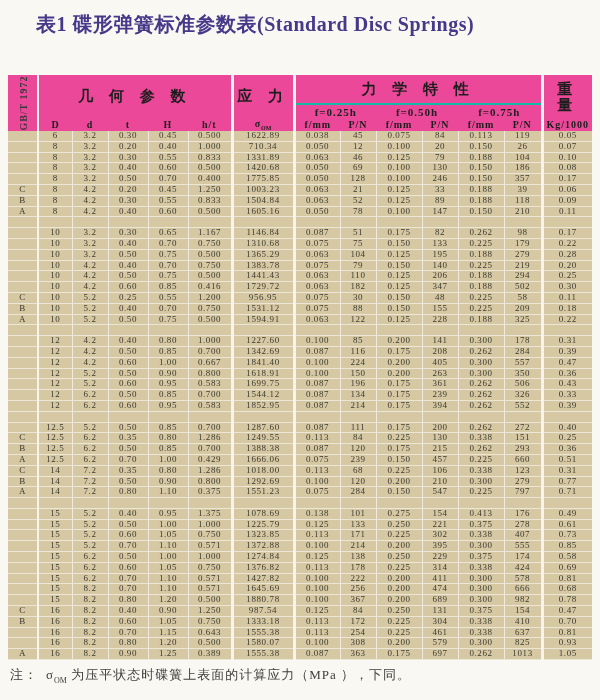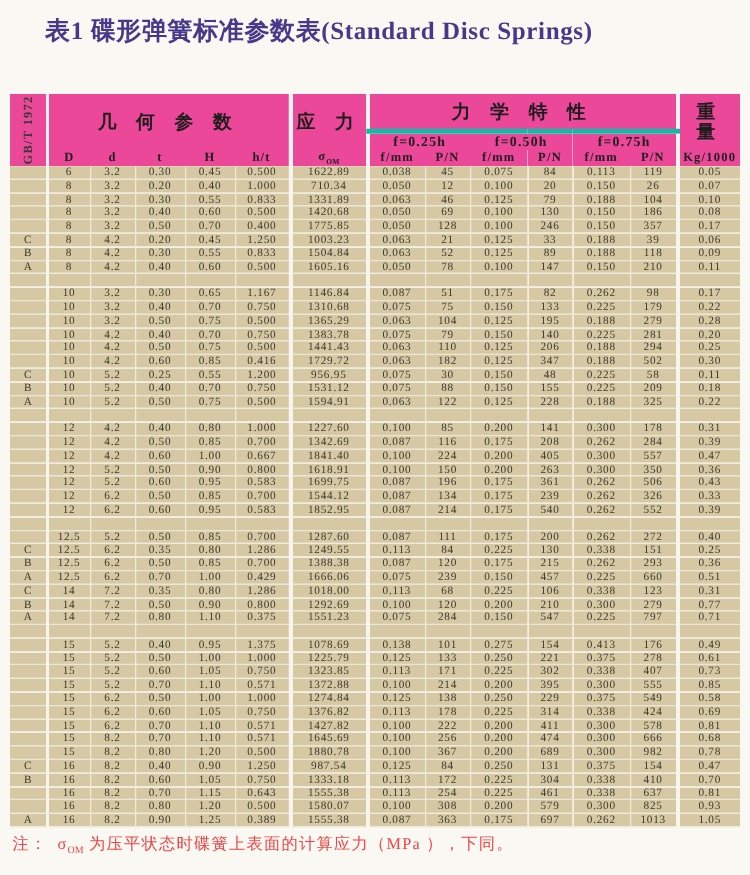--- a/index.html
+++ b/index.html
@@ -26,34 +26,34 @@
   th.gbt-cell{ position:relative; }
   .gbt{
     position:absolute; left:50%; top:50%;
     transform:translate(-50%,-50%) rotate(-90deg);
     white-space:nowrap; font-size:10px; font-weight:bold; color:#3a3a3a;
     letter-spacing:1px;
   }
   th.weight-cell{ font-size:15px; line-height:16px; letter-spacing:0; }
   .sec3{ border-right:3px solid #f6f4ec !important; }
   .sec2{ border-right:2px solid #f6f4ec !important; }
-  th.mech{ border-bottom:4px solid #14b8a6; }
+  th.mech{ border-bottom:2px solid #14b8a6; }
   .sigma-sub{ font-size:6px; vertical-align:sub; letter-spacing:0; }
   
   tbody td{
     background:#d6c8a2; color:#3b3a30;
     height:9.8px; line-height:9.8px; font-size:9px; letter-spacing:0.6px;
     border-right:1px solid #efeadc; border-bottom:1px solid #ece6d6;
     white-space:nowrap;
   }
   tbody td:last-child{ border-right:none;text-align:center; }
   
   .note{
     position:absolute; left:10px; top:666px; width:580px;
-    font-size:13px; color:#ef4444; letter-spacing:1px; white-space:nowrap;
+    font-size:13px; color:#404040; letter-spacing:1px; white-space:nowrap;
   }
   .note .pfx{ margin-right:8px; }
   .note sub{ font-size:8px; letter-spacing:0; }
 </style>
 </head>
 <body>
 
 <div class="canvas">
 
   <div class="title">表1 碟形弹簧标准参数表(Standard Disc Springs)</div>
@@ -309,21 +309,21 @@
             <td>4.2</td>
             <td>0.40</td>
             <td>0.70</td>
             <td class="sec3">0.750</td>
             <td class="sec3">1383.78</td>
             <td>0.075</td>
             <td>79</td>
             <td>0.150</td>
             <td>140</td>
             <td>0.225</td>
-            <td class="sec3">281</td>
+            <td class="sec3">219</td>
             <td>0.20</td>
           </tr>
           <tr>
             <td class="sec2"></td>
             <td>10</td>
             <td>4.2</td>
             <td>0.50</td>
             <td>0.75</td>
             <td class="sec3">0.500</td>
             <td class="sec3">1441.43</td>
@@ -515,21 +515,21 @@
             <td class="sec2"></td>
             <td>12</td>
             <td>6.2</td>
             <td>0.60</td>
             <td>0.95</td>
             <td class="sec3">0.583</td>
             <td class="sec3">1852.95</td>
             <td>0.087</td>
             <td>214</td>
             <td>0.175</td>
-            <td>540</td>
+            <td>394</td>
             <td>0.262</td>
             <td class="sec3">552</td>
             <td>0.39</td>
           </tr>
           <tr>
             <td class="sec2"></td>
             <td></td>
             <td></td>
             <td></td>
             <td></td>
@@ -741,21 +741,21 @@
             <td>6.2</td>
             <td>0.50</td>
             <td>1.00</td>
             <td class="sec3">1.000</td>
             <td class="sec3">1274.84</td>
             <td>0.125</td>
             <td>138</td>
             <td>0.250</td>
             <td>229</td>
             <td>0.375</td>
-            <td class="sec3">549</td>
+            <td class="sec3">174</td>
             <td>0.58</td>
           </tr>
           <tr>
             <td class="sec2"></td>
             <td>15</td>
             <td>6.2</td>
             <td>0.60</td>
             <td>1.05</td>
             <td class="sec3">0.750</td>
             <td class="sec3">1376.82</td>

